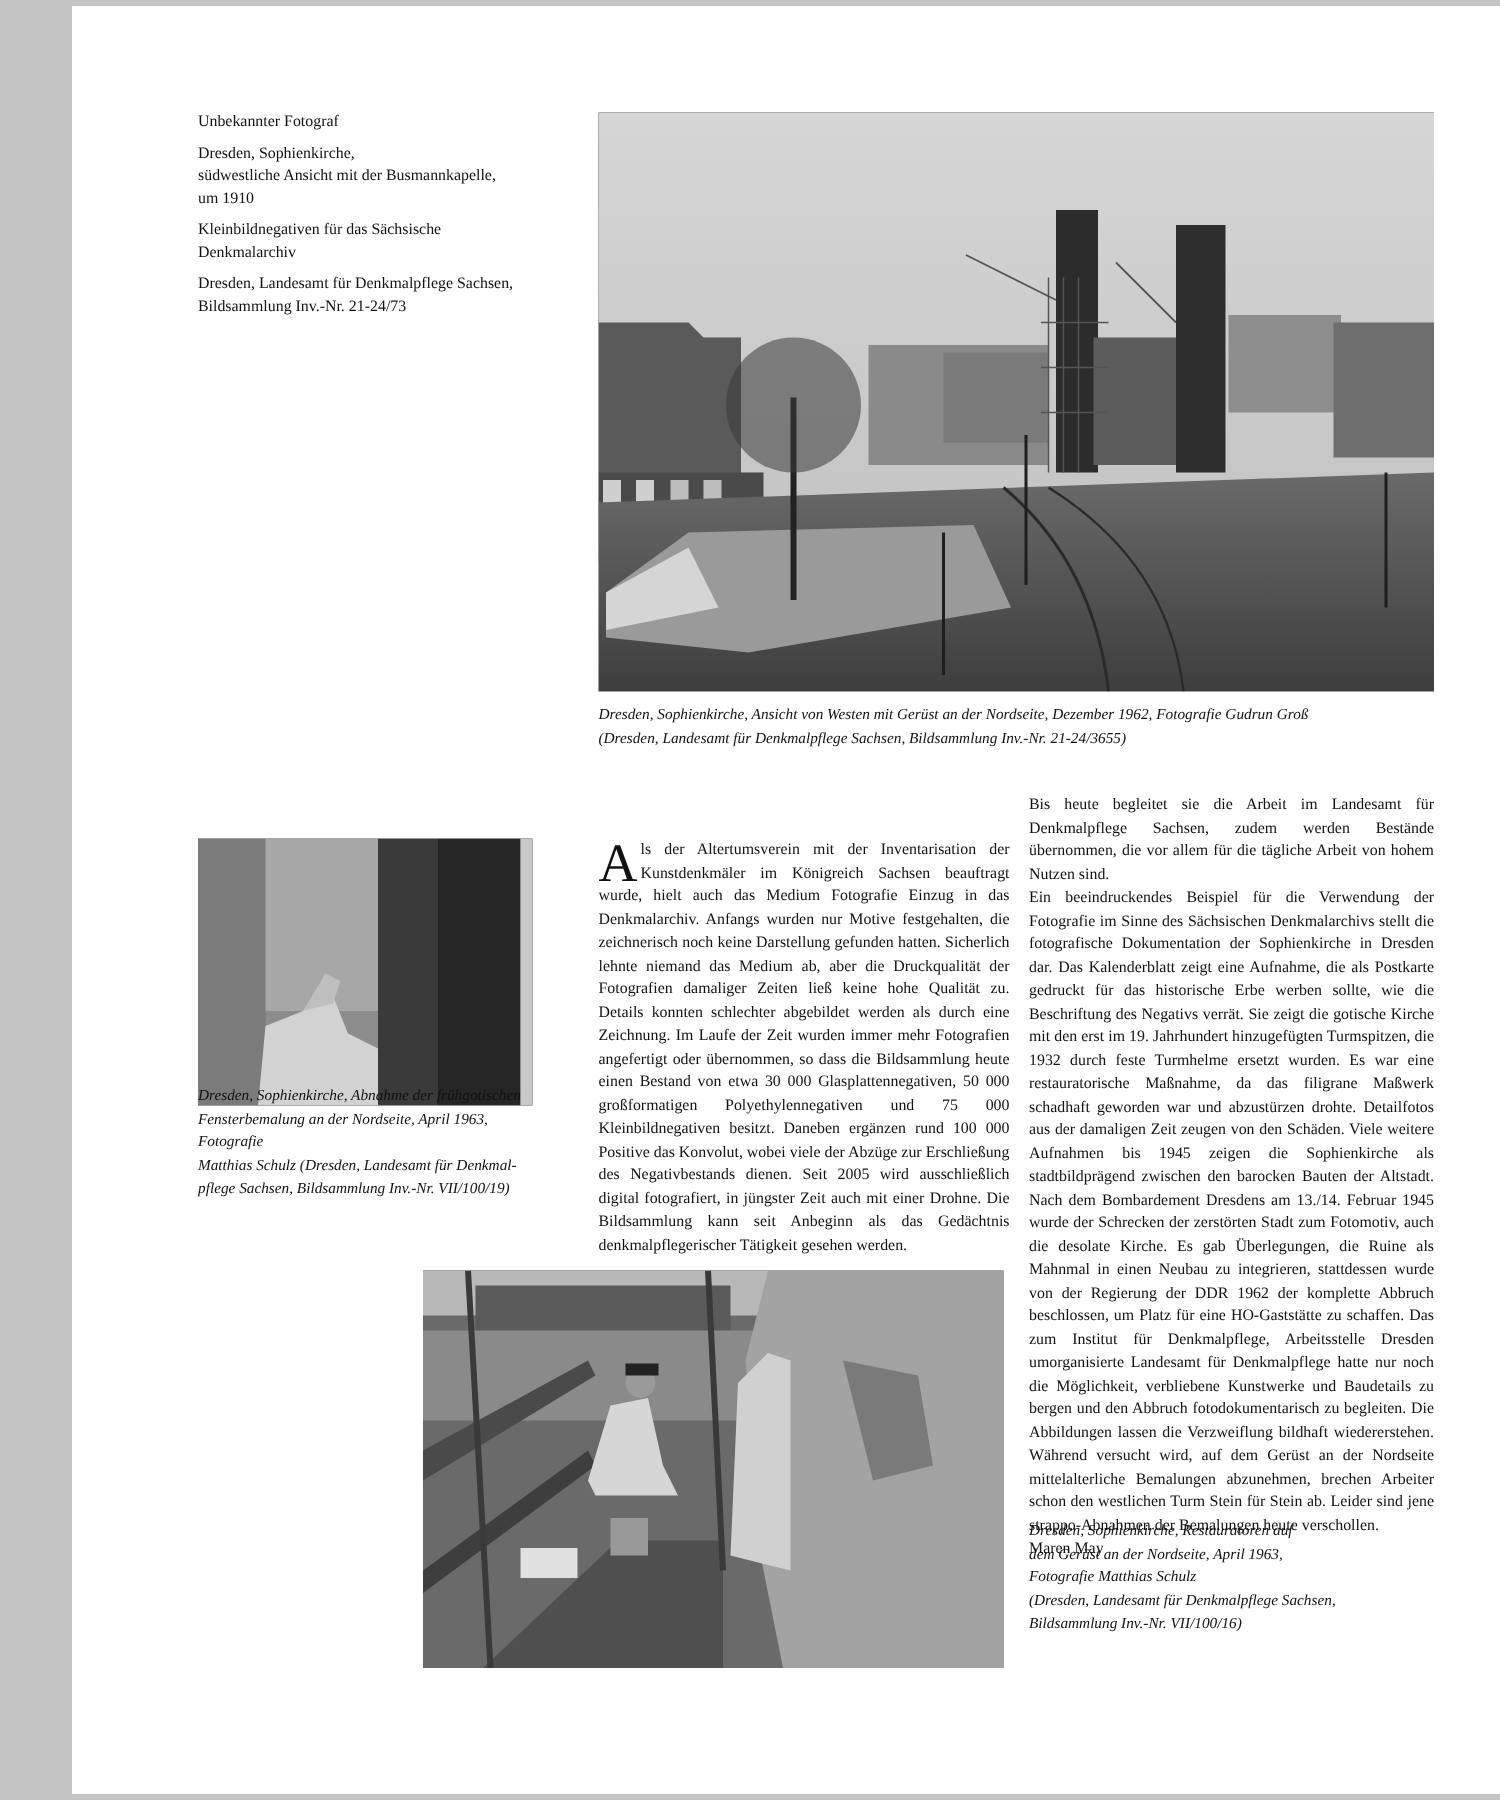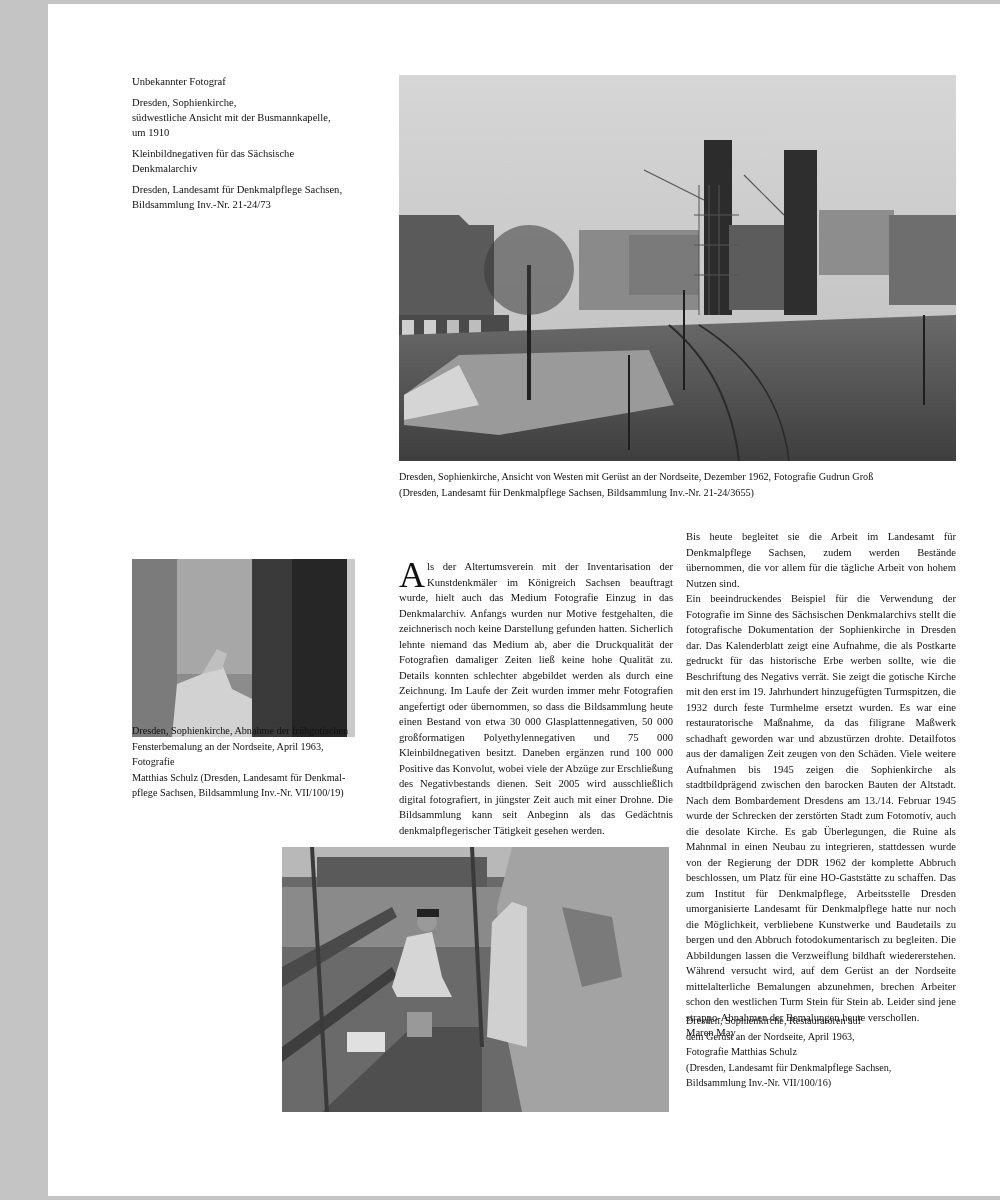--- a/index.html
+++ b/index.html
@@ -19,21 +19,21 @@
   }
   .abs { position: absolute; }
   .credit {
     left: 84px; top: 70px; width: 250px;
     font-size: 10.6px; line-height: 15px;
   }
   .credit p { margin: 0 0 6px 0; }
   .photo { background: #555; overflow: hidden; }
   .photo svg { display: block; width: 100%; height: 100%; }
   .caption {
-    font-size: 10.2px; line-height: 15.5px;
+    font-style: italic; font-size: 10.2px; line-height: 15.5px;
   }
   .body-col {
     font-size: 10.6px; line-height: 15.5px; text-align: justify;
     hyphens: manual;
   }
   .body-col p { margin: 0; }
   .dropcap {
     float: left; font-size: 36px; line-height: 28px;
     margin: 2px 2px 0 0; padding: 0;
   }

